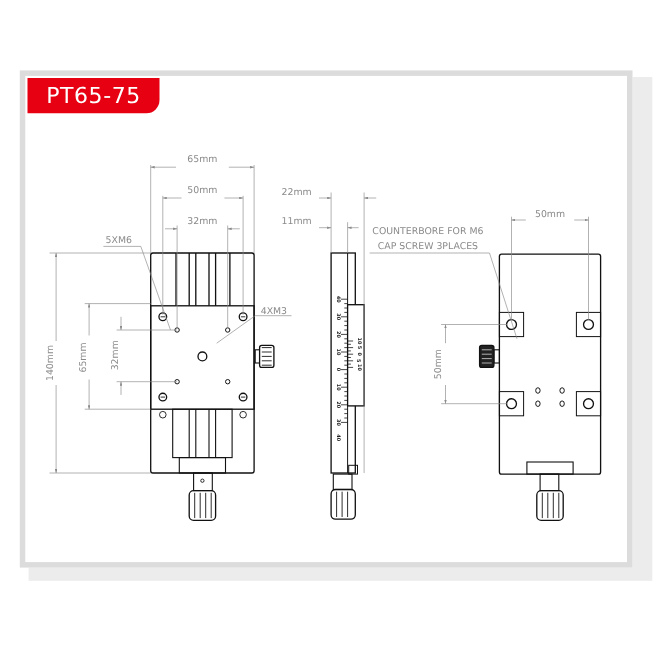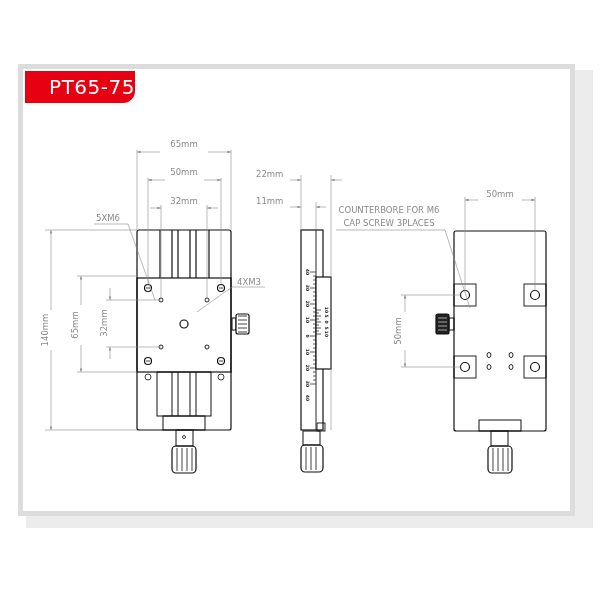--- a/index.html
+++ b/index.html
@@ -1,19 +1,19 @@
 <!DOCTYPE html>
 <html><head>
 <meta charset="utf-8">
 <style>
   html, body { margin:0; padding:0; background:#ffffff; }
   body { width:600px; height:600px; position:relative; overflow:hidden; font-family:"DejaVu Sans", sans-serif; }
   .shadow { position:absolute; left:26px; top:70px; width:567px; height:458px; background:#ececec; }
   .frame { position:absolute; left:18px; top:64px; width:557px; height:452px; background:#fff; border:5px solid #dcdcdc; box-sizing:border-box; }
-  .tag { position:absolute; left:25px; top:71px; width:110px; height:32px; background:#e60012; border-bottom-right-radius:12px; color:#fff; font-size:20px; line-height:32px; text-align:right; font-family:"DejaVu Sans", sans-serif; letter-spacing:0.5px; }
+  .tag { position:absolute; left:25px; top:71px; width:120px; height:32px; background:#e60012; border-bottom-right-radius:12px; color:#fff; font-size:20px; line-height:32px; text-align:center; font-family:"DejaVu Sans", sans-serif; letter-spacing:0.5px; }
   svg { position:absolute; left:0; top:0; }
   .dim { fill:#8a8a8a; font-size:8.5px; font-family:"DejaVu Sans", sans-serif; }
   .note { fill:#8a8a8a; font-size:8.5px; font-family:"DejaVu Sans", sans-serif; }
   .scale { fill:#222; font-size:4.5px; font-family:"DejaVu Sans", sans-serif; font-weight:bold; }
 </style>
 </head>
 <body>
 
 <div class="shadow"></div>
 <div class="frame"></div>

